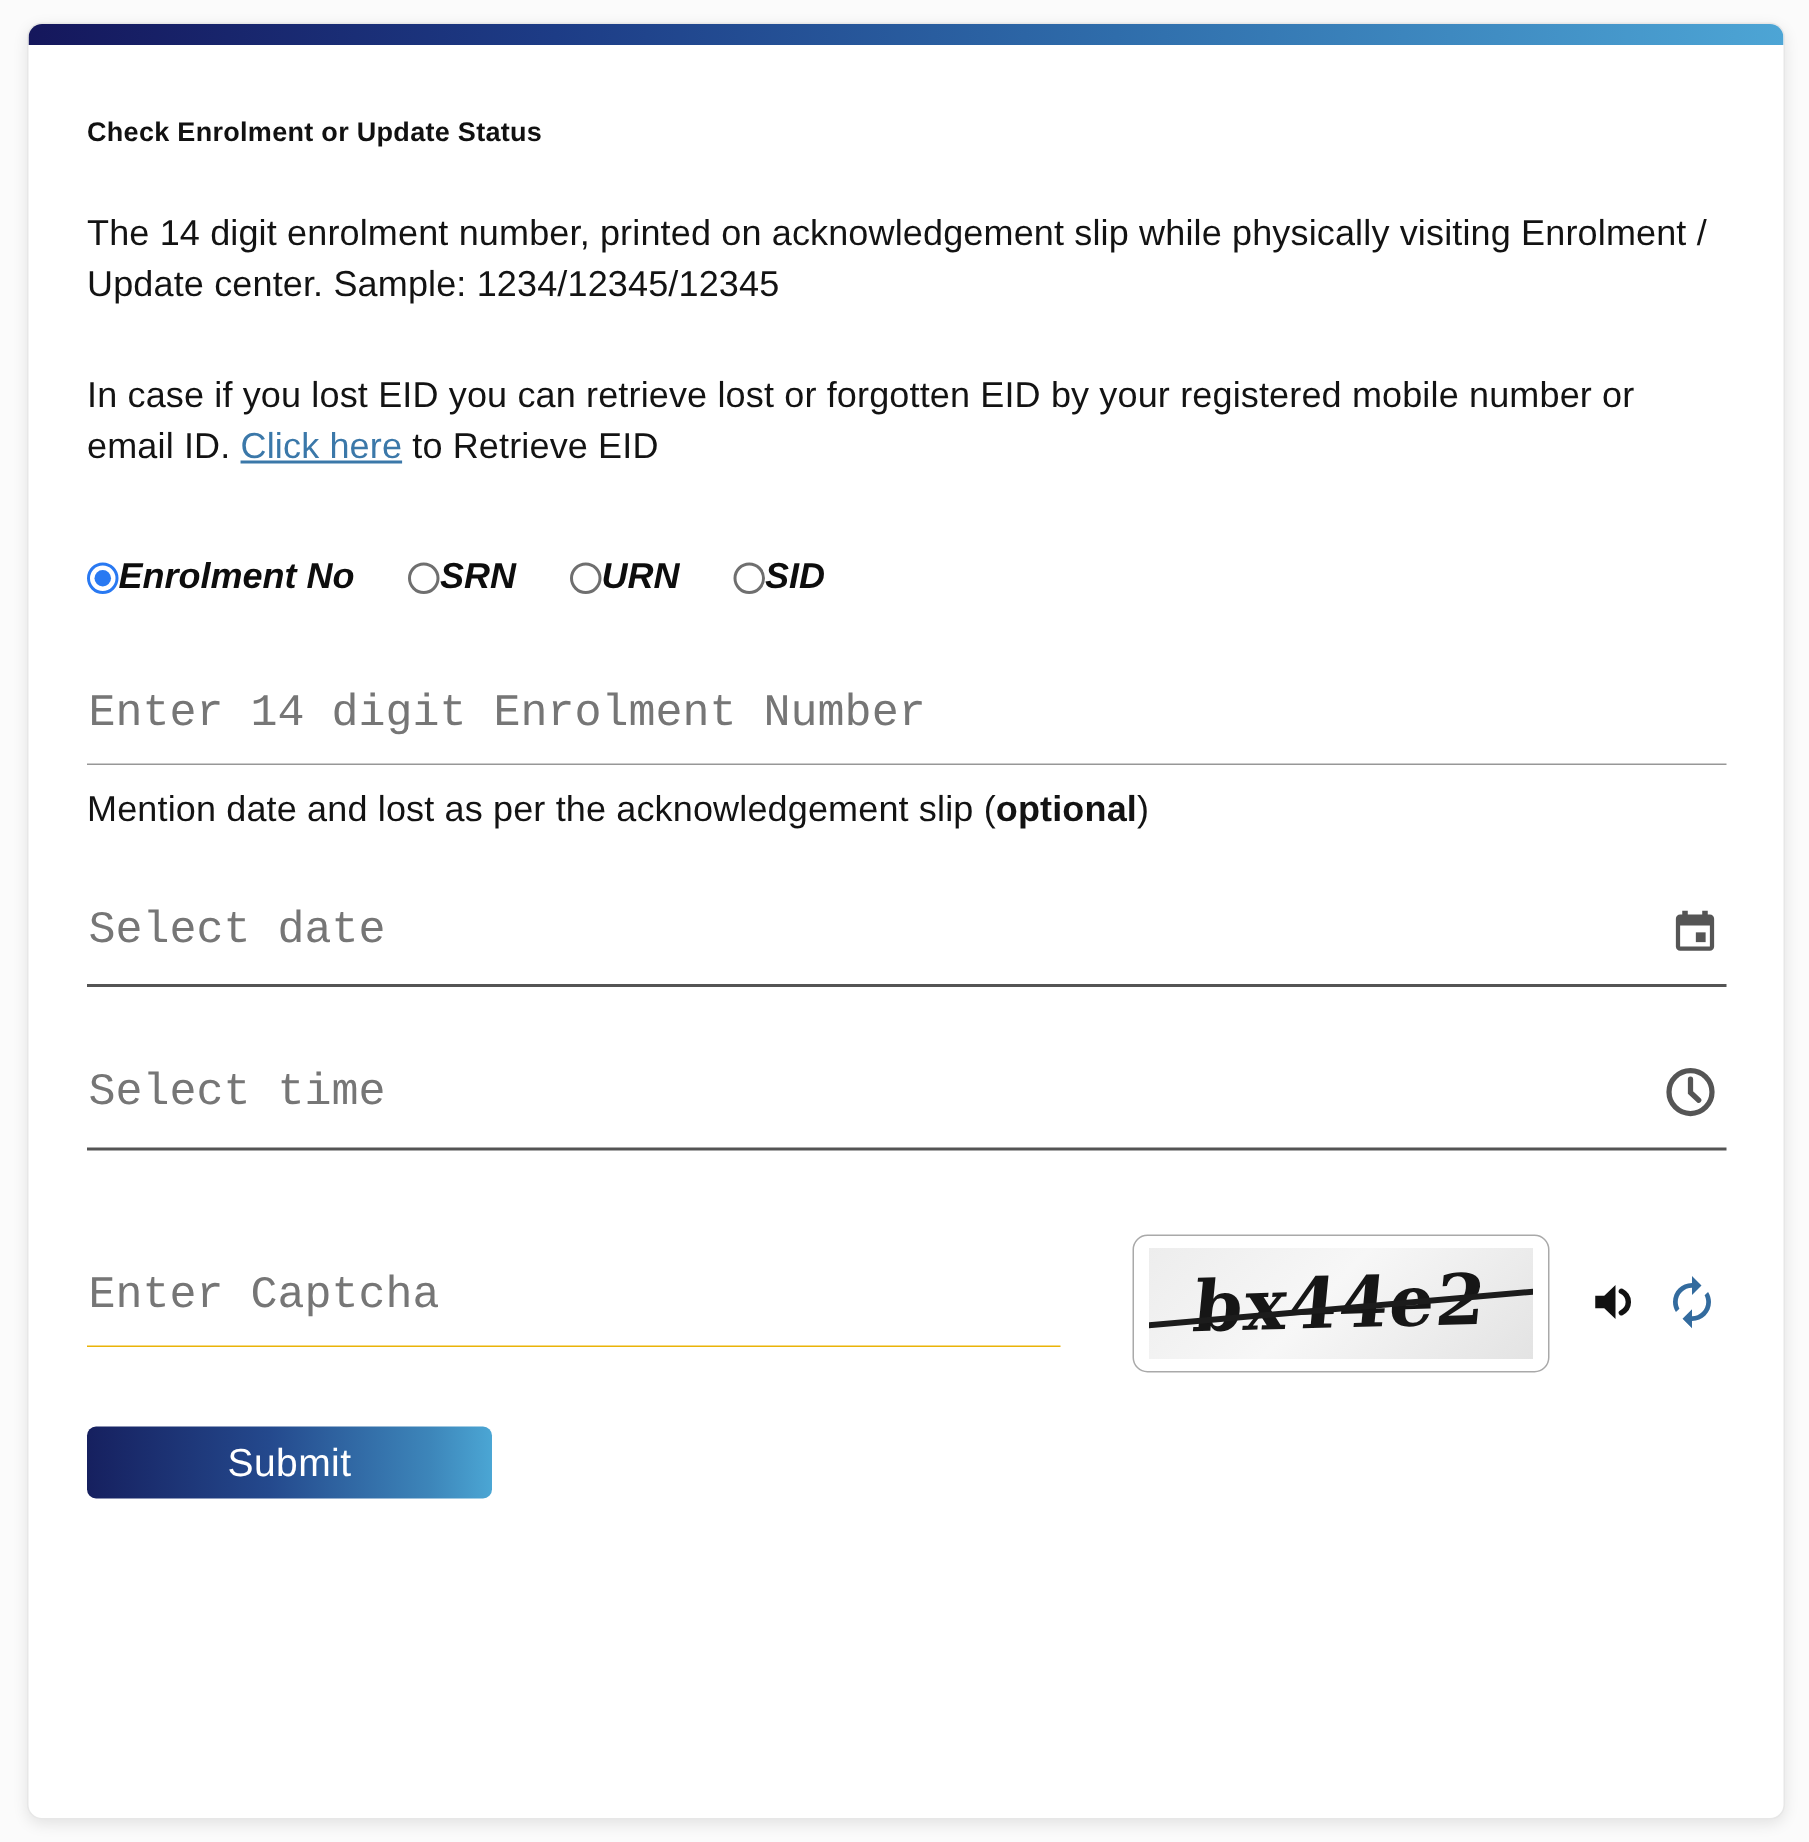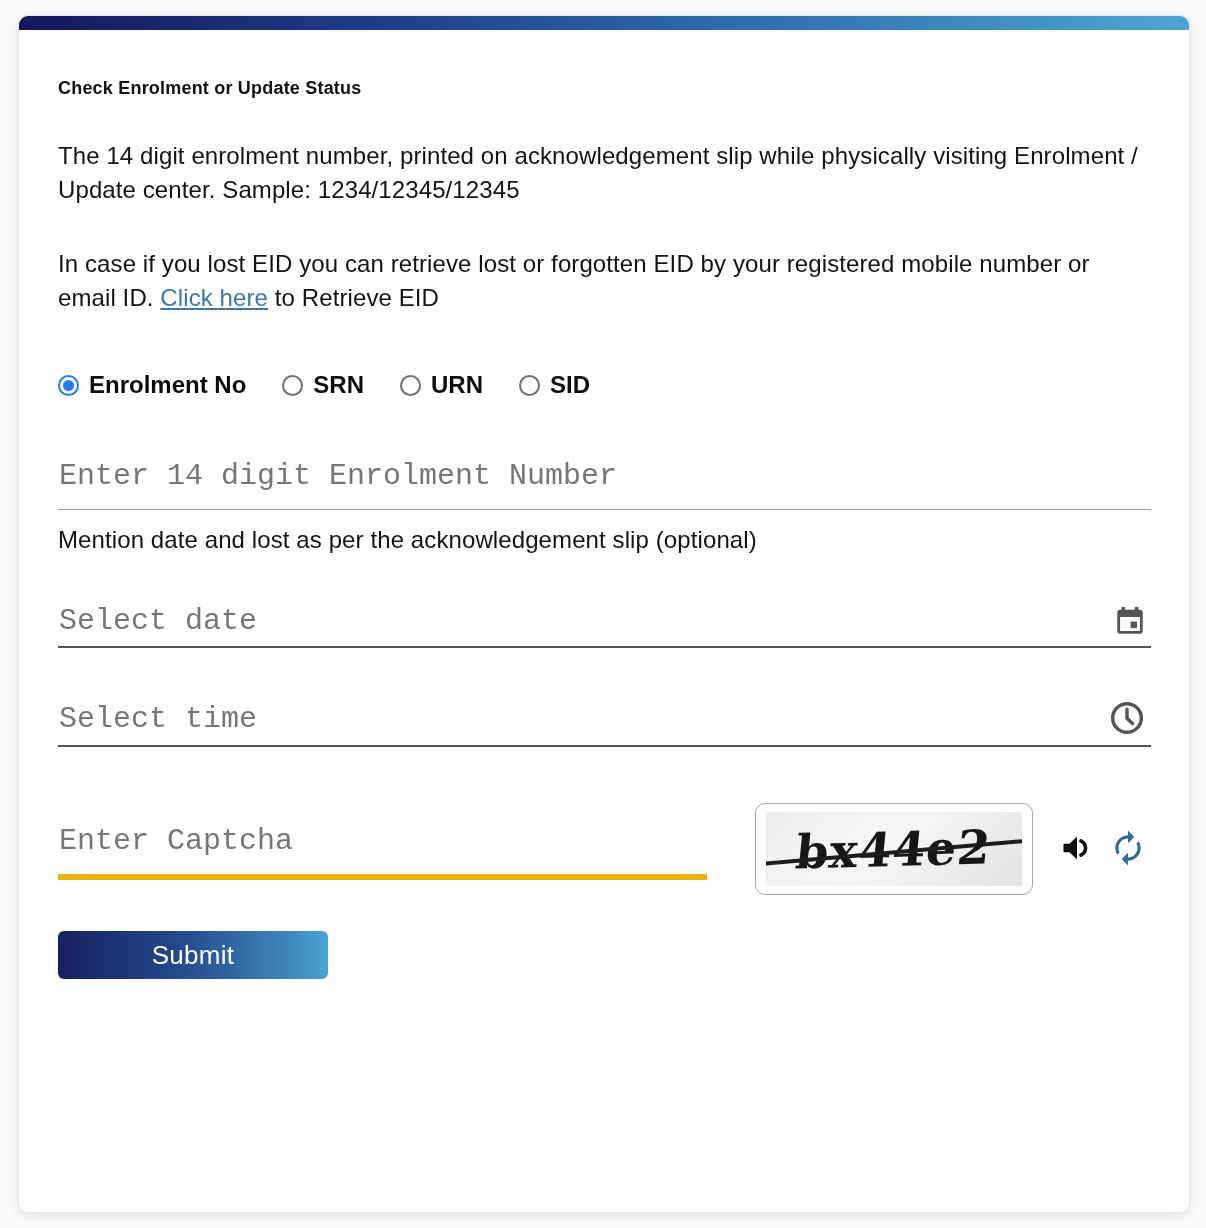--- a/index.html
+++ b/index.html
@@ -50,22 +50,22 @@
   
   .radio-row {
     display: flex;
     align-items: center;
     gap: 36px;
     margin-top: 56px;
   }
   .radio-option {
     display: flex;
     align-items: center;
-    gap: 10px;
-    cursor: pointer;
+    cursor: pointer;
+    font-style: italic;
   }
   .radio-circle {
     width: 21px; height: 21px;
     border: 2px solid #6f6f6f;
     border-radius: 50%;
     position: relative;
     flex: 0 0 auto;
     background: #fff;
   }
   .radio-option.selected .radio-circle { border-color: #2979f2; }
@@ -98,25 +98,26 @@
   .enrolment-field {
     margin-top: 54px;
     border-bottom: 1px solid #979797;
   }
   .note {
     margin-top: 16px;
     font-size: 24px;
     color: #131313;
     letter-spacing: 0.1px;
   }
-  .note b { font-weight: 400; }
+  .note b { font-weight: 700; }
   .underline-row {
     display: flex;
     align-items: center;
     border-bottom: 2px solid #545454;
+    padding-bottom: 10px;
   }
   .date-row { margin-top: 44px; }
   .time-row { margin-top: 46px; }
   .underline-row .field-input { flex: 1; padding-bottom: 8px; }
   .icon-btn {
     background: none;
     border: none;
     padding: 4px;
     cursor: pointer;
     display: flex;
@@ -124,21 +125,21 @@
     justify-content: center;
   }
   
   .captcha-row {
     margin-top: 56px;
     display: flex;
     align-items: center;
   }
   .captcha-field-wrap {
     width: 658px;
-    border-bottom: 6px solid #eab308;
+    border-bottom: 1px solid #eab308;
   }
   .captcha-box {
     margin-left: 48px;
     width: 282px;
     height: 92px;
     background: #ffffff;
     border: 1px solid #a9a9a9;
     border-radius: 10px;
     padding: 8px 10px;
     display: flex;

